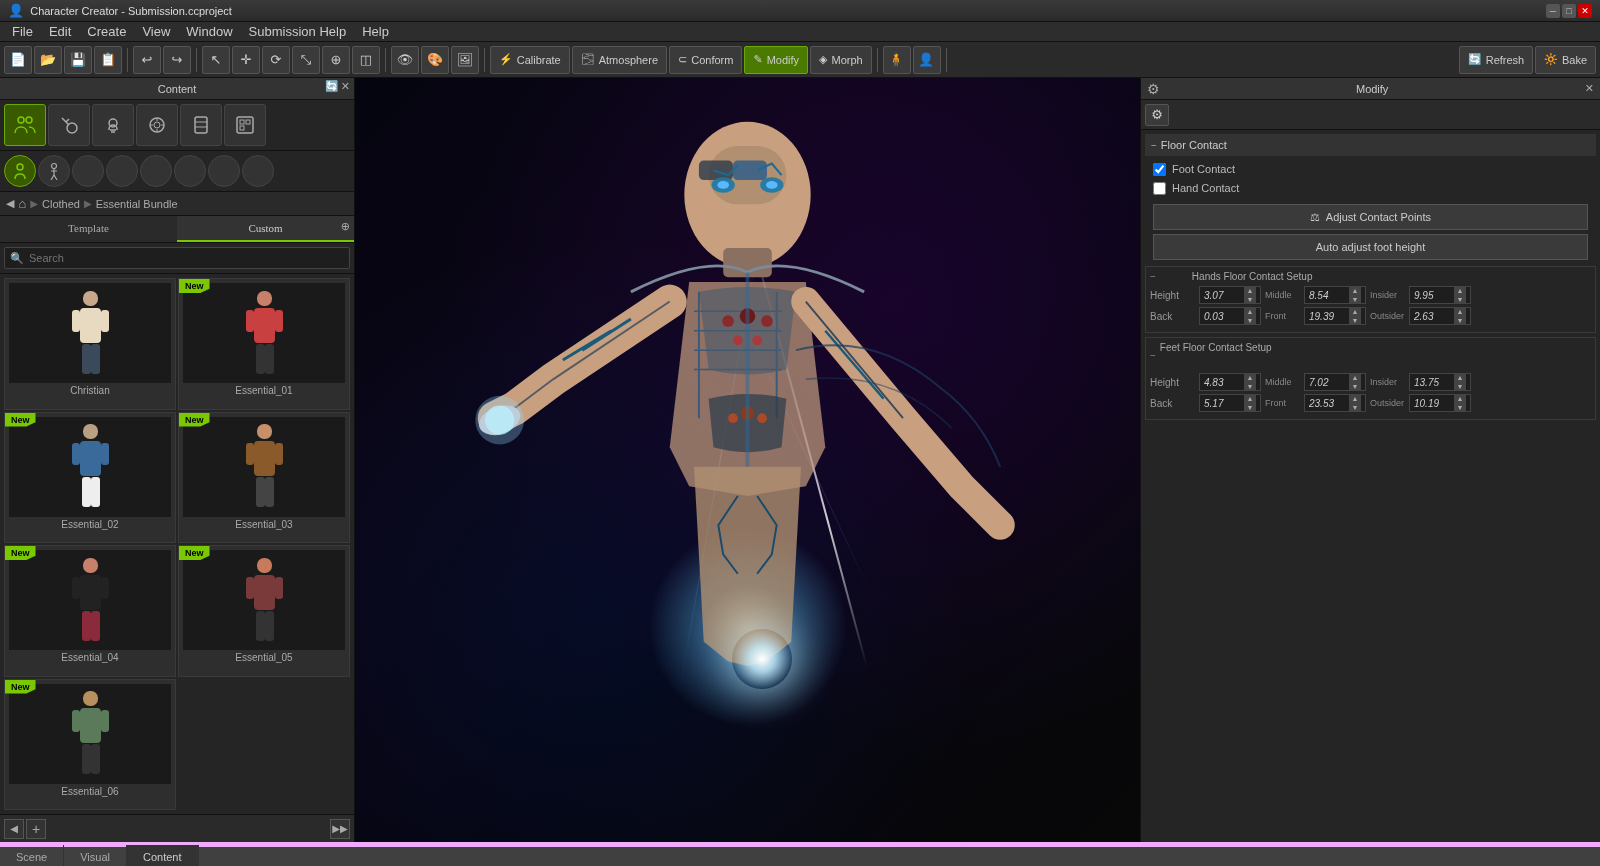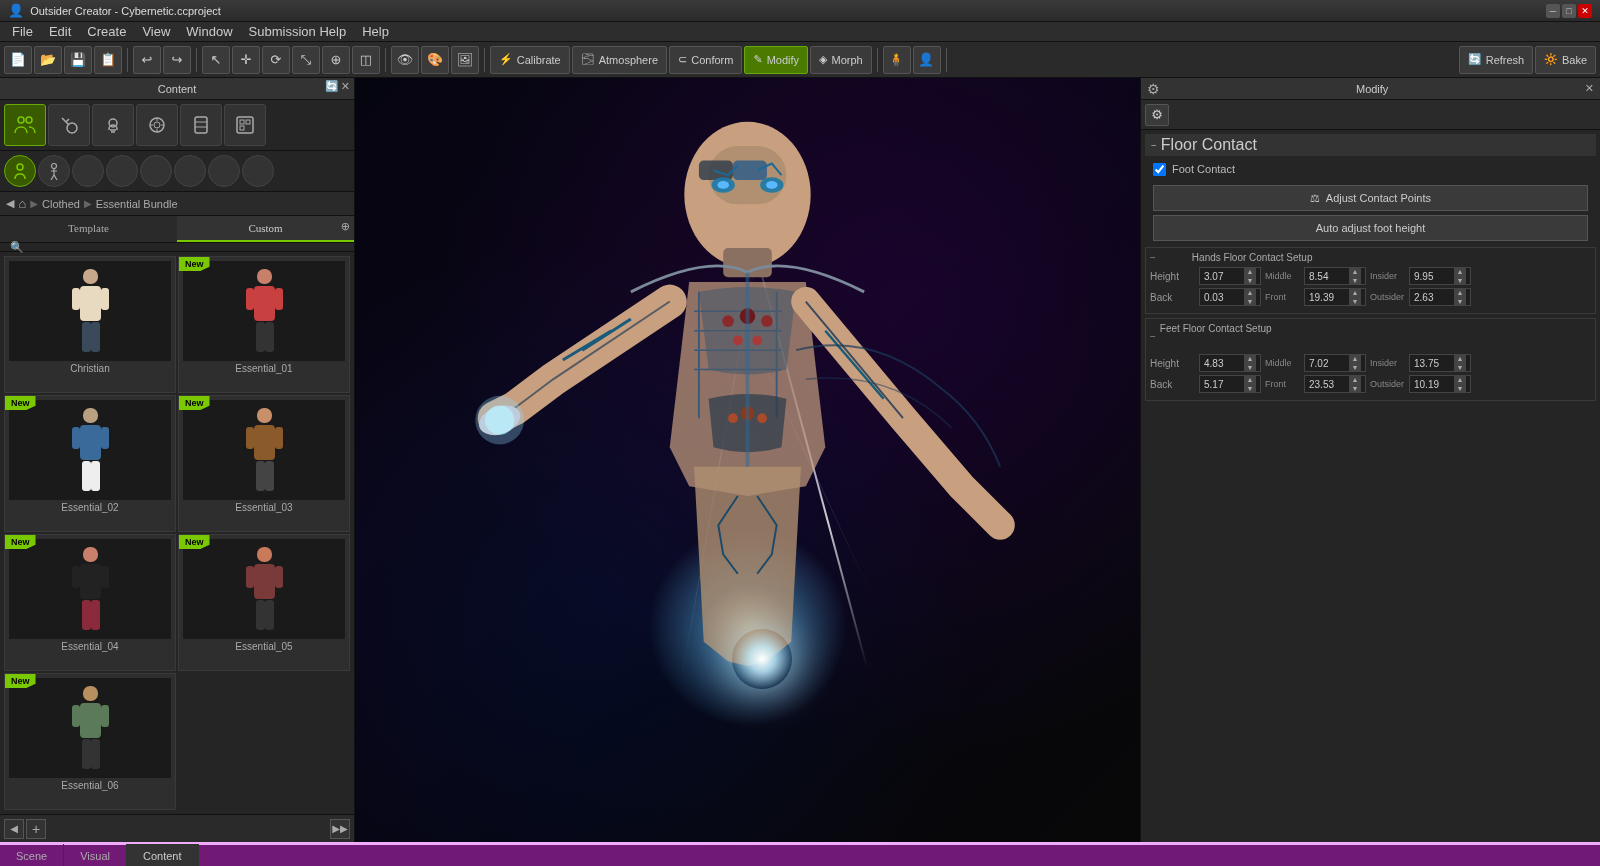--- a/index.html
+++ b/index.html
@@ -135,21 +135,21 @@
     }
 
     
     #left-bottom {
       height: 28px; background: #2a2a2a; border-top: 1px solid #111;
       display: flex; align-items: center; justify-content: space-between; padding: 0 4px;
     }
 
     
     #bottom-tabs {
-      height: 24px; background: #701a75; border-top: 3px solid #f0abfc;
+      height: 24px; background: #404040; border-top: 5px solid #f0abfc;
       display: flex; align-items: center;
     }
     .bottom-tab {
       padding: 0 16px; height: 24px; display: flex; align-items: center;
       font-size: 11px; color: #aaa; cursor: pointer; border-right: 1px solid #333;
     }
     .bottom-tab.active { background: #333; color: #ccc; }
 
     
     #viewport {
@@ -179,21 +179,21 @@
     #modify-content { flex: 1; overflow-y: auto; padding: 4px; }
     #modify-content::-webkit-scrollbar { width: 6px; }
     #modify-content::-webkit-scrollbar-track { background: #222; }
     #modify-content::-webkit-scrollbar-thumb { background: #555; border-radius: 3px; }
 
     .section-header {
       display: flex; align-items: center; height: 22px; background: #333;
       padding: 0 6px; margin-bottom: 4px; cursor: pointer;
     }
     .section-header .collapse-btn { color: #aaa; margin-right: 4px; font-size: 10px; }
-    .section-header .section-title { color: #ccc; font-size: 16px; }
+    .section-header .section-title { color: #ccc; font-size: 11px; }
 
     .checkbox-row { display: flex; gap: 6px; padding: 3px 8px; }
     .checkbox-row input[type=checkbox] { width: 13px; height: 13px; }
     .checkbox-row label { color: #bbb; font-size: 11px; }
 
     .full-btn {
       width: 100%; height: 26px; background: #3a3a3a; border: 1px solid #555;
       color: #ccc; font-size: 11px; cursor: pointer; display: flex; align-items: center; justify-content: center;
       gap: 6px; margin-bottom: 4px;
     }
@@ -205,40 +205,40 @@
       color: #aaa; font-size: 10px; margin-bottom: 4px;
     }
     .param-row { display: flex; align-items: center; gap: 4px; margin-bottom: 3px; }
     .param-label { color: #999; font-size: 10px; width: 45px; flex-shrink: 0; }
     .param-field {
       display: flex; align-items: center; background: #1e1e1e; border: 1px solid #444;
       height: 18px; padding: 0 4px;
     }
     .param-field input {
       background: transparent; border: none; color: #ccc; font-size: 10px;
-      width: 40px; outline: none;
+      width: 40px; outline: none; font-style: italic;
     }
     .param-field .spin-btns { display: flex; flex-direction: column; }
     .spin-btn { width: 12px; height: 9px; background: #444; border: none; color: #aaa; font-size: 7px; cursor: pointer; display: flex; align-items: center; justify-content: center; }
     .sub-label { color: #888; font-size: 9px; width: 35px; }
 
     
     .viewport-svg {
       position: absolute; top: 0; left: 0; width: 100%; height: 100%;
     }
 
     
     .tb-right { margin-left: auto; display: flex; gap: 2px; }
   </style>
 </head>
 <body>
 
 <div id="titlebar">
   <span style="margin-right:6px; font-size:13px;">👤</span>
-  <span class="title">Outsider Creator - Cybernetic.ccproject</span>
+  <span class="title">Character Creator - Submission.ccproject</span>
   <div class="win-btns">
     <button class="win-btn min">─</button>
     <button class="win-btn max">□</button>
     <button class="win-btn close">✕</button>
   </div>
 </div>
 
 <div id="menubar">
   <span class="menu-item">File</span>
   <span class="menu-item">Edit</span>
@@ -405,20 +405,21 @@
     </div>
 
     <div id="tabs">
       <div class="tab">Template</div>
       <div class="tab active">Custom</div>
       <span class="tab-options">⊕</span>
     </div>
 
     <div id="search-bar">
       <span class="search-icon">🔍</span>
+      <input type="text" placeholder="Search" style="">
     </div>
 
     <div id="content-grid">
 
       <div class="grid-item">
         <div class="thumb">
           <svg width="65" height="95" viewBox="0 0 65 95">
             <rect x="25" y="5" width="15" height="15" rx="7" fill="#c8a88a"></rect>
             <rect x="22" y="22" width="21" height="35" rx="4" fill="#e8dac0"></rect>
             <rect x="14" y="24" width="8" height="22" rx="3" fill="#e8dac0"></rect>
@@ -635,20 +636,24 @@
       <div class="section-header">
         <span class="collapse-btn">−</span>
         <span class="section-title">Floor Contact</span>
       </div>
 
       <div class="checkbox-row">
         <input type="checkbox" id="foot-contact" checked="" style="">
         <label for="foot-contact">Foot Contact</label>
       </div>
 
+      <div class="checkbox-row">
+        <input type="checkbox" id="hand-contact" style="">
+        <label for="hand-contact">Hand Contact</label>
+      </div>
 
       <div style="margin: 6px 8px;">
         <button class="full-btn">
           <span>⚖</span>
           <span>Adjust Contact Points</span>
         </button>
 
         <button class="full-btn">
           <span>Auto adjust foot height</span>
         </button>

